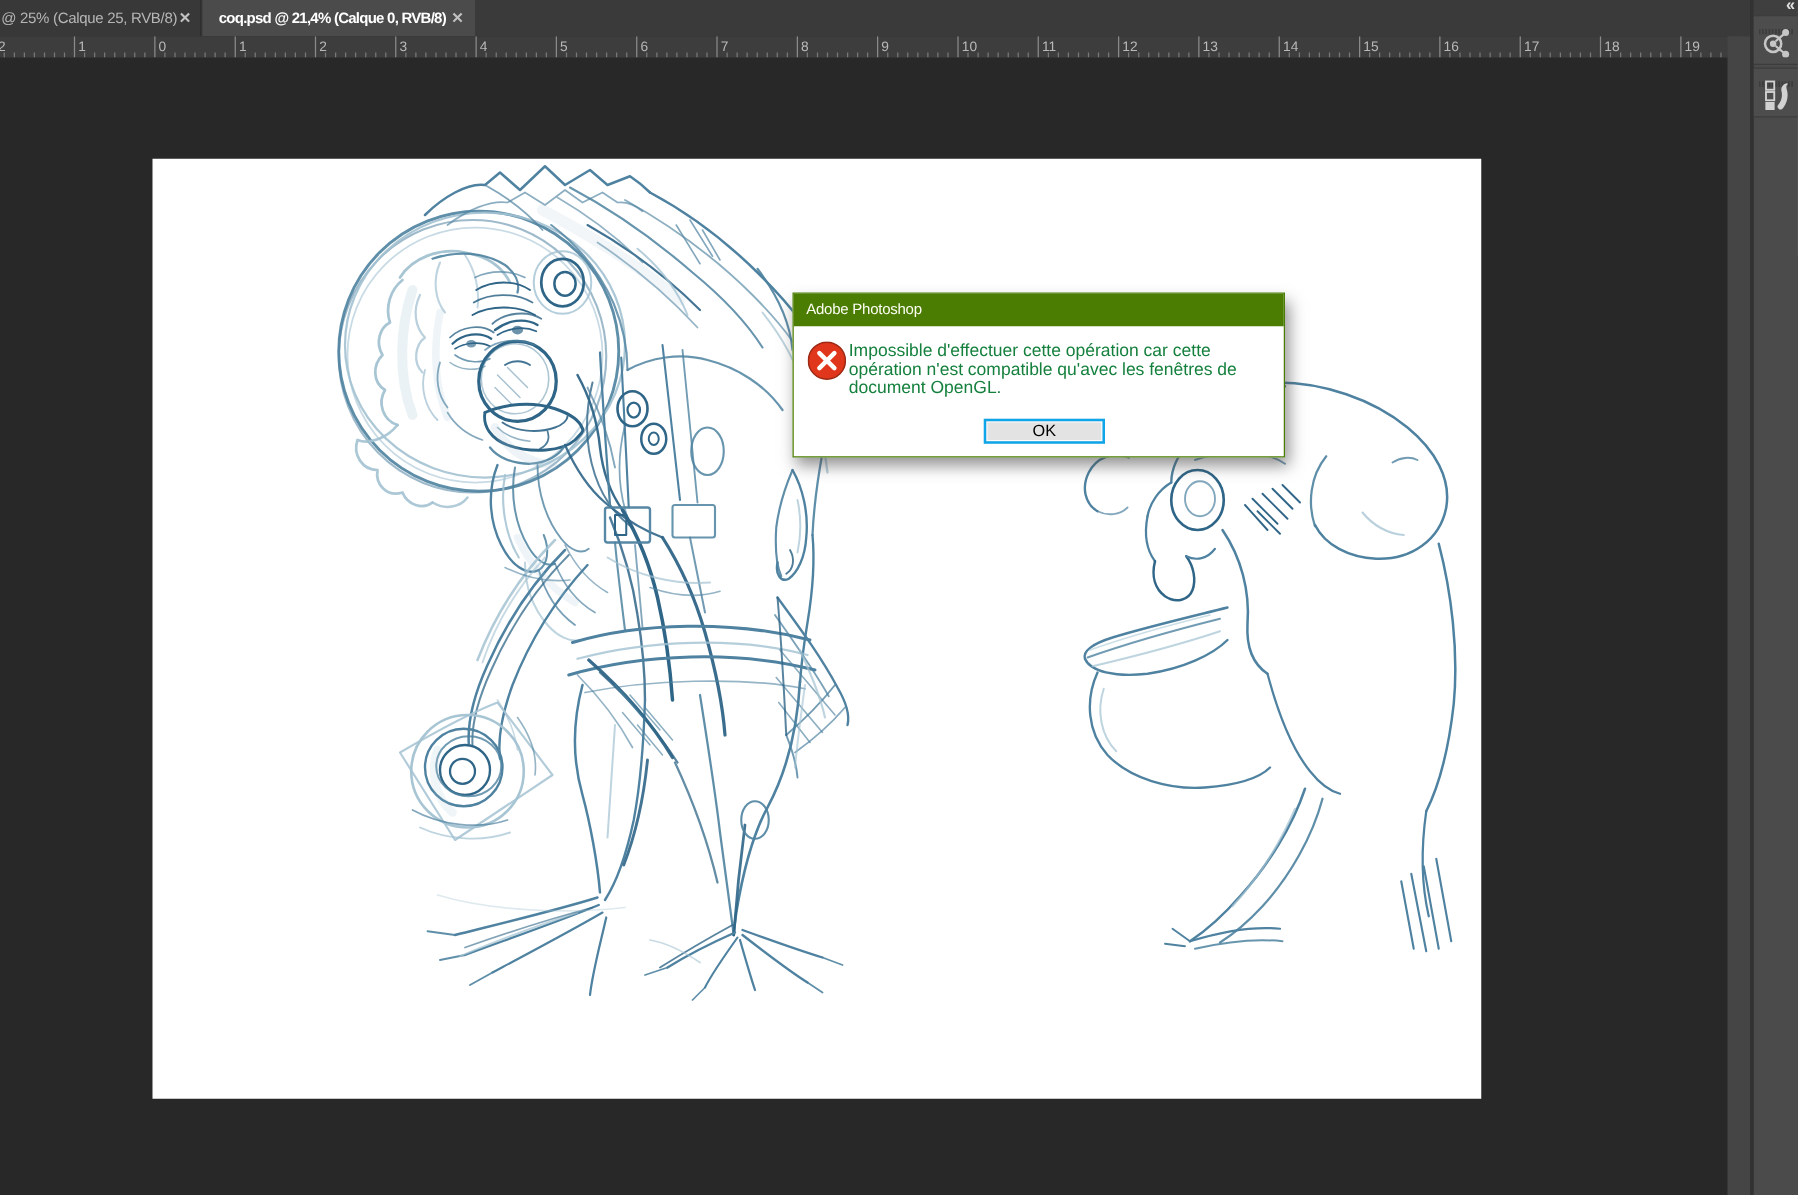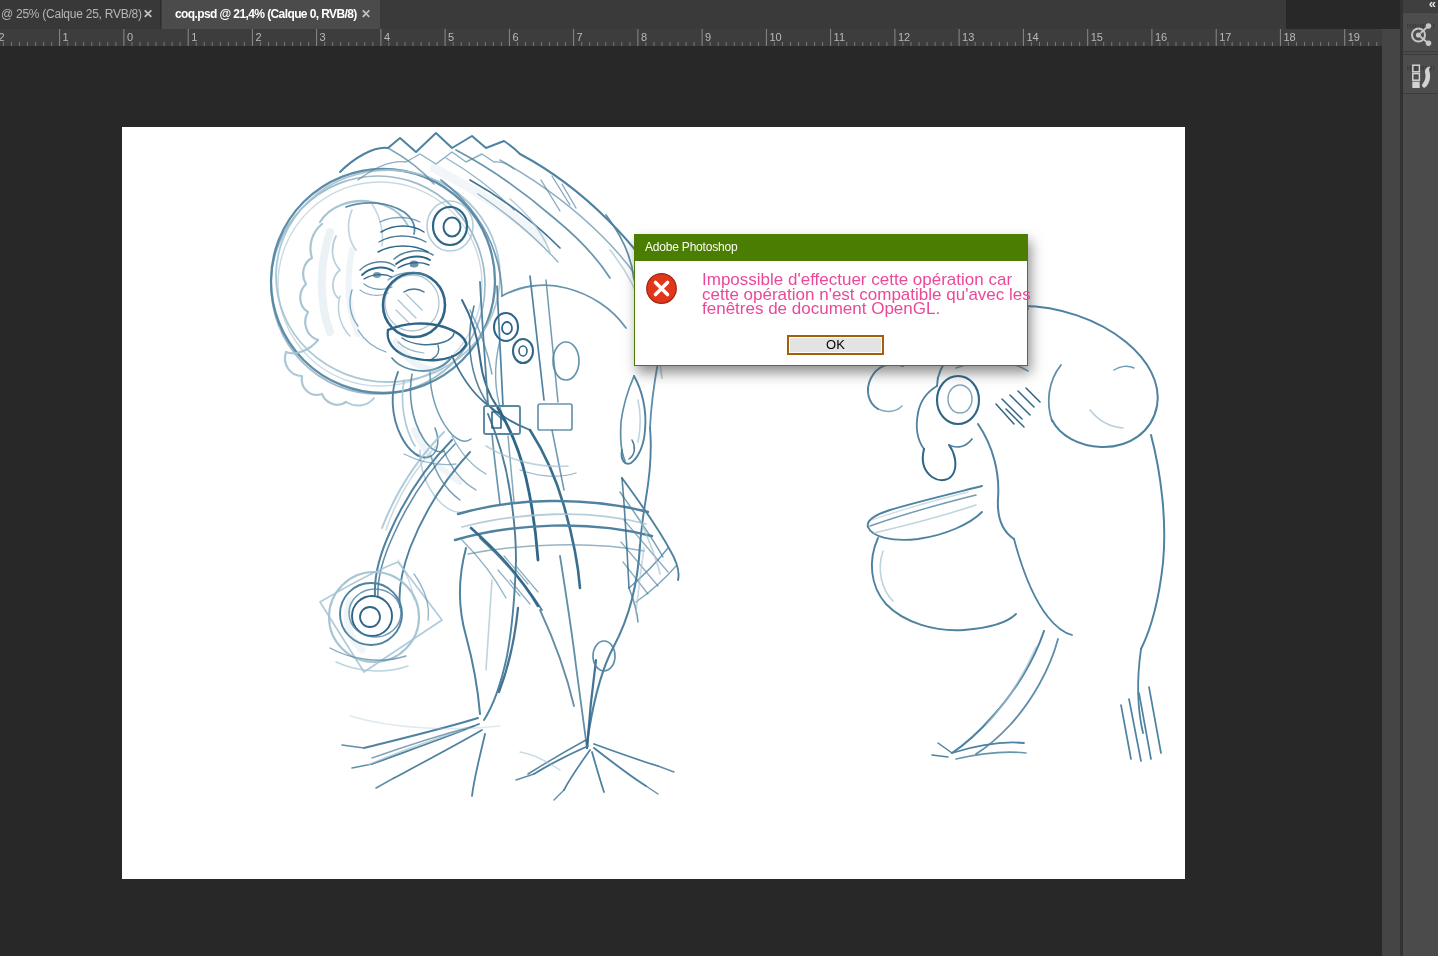--- a/index.html
+++ b/index.html
@@ -1,16 +1,16 @@
 <!DOCTYPE html>
 <html><head><meta charset="utf-8">
 <style>
 * { margin:0; padding:0; box-sizing:border-box; }
 html,body { width:1438px; height:956px; overflow:hidden; background:#282828; font-family:"Liberation Sans", sans-serif; }
-#tabbar { position:absolute; left:0; top:0; width:1286px; height:29px; background:#3a3a3a;text-align:right; }
+#tabbar { position:absolute; left:0; top:0; width:1438px; height:29px; background:#3a3a3a;text-align:right; }
 .tab { position:absolute; top:0; height:29px; line-height:29px; white-space:nowrap; overflow:hidden; }
 #tab1 { left:0; width:161px; background:#383838; color:#b6b6b6; font-size:12px; letter-spacing:-0.25px; border-right:1px solid #2d2d2d; }
 #tab1 .txt { position:absolute; left:1px; top:0; }
 #tab1 .xbtn { position:absolute; right:7px; top:0; }
 #tab2 { left:162px; width:218px; background:#4b4b4b; color:#ffffff; font-weight:bold; font-size:12px; letter-spacing:-0.6px; }
 #tab2 .txt { position:absolute; left:13px; top:0; }
 #tab2 .xbtn { position:absolute; right:9px; top:0; }
 .xbtn { color:#c2c2c2; font-weight:bold; font-size:12px; letter-spacing:0; }
 #ruler { position:absolute; left:0; top:29px; width:1390px; height:17px; background:#3d3d3d; }
 #workbg { position:absolute; left:0; top:46px; width:1382px; height:910px; background:#282828; }
@@ -21,22 +21,22 @@
 .chev { position:absolute; right:2px; top:-4px; color:#e2e2e2; font-size:13px; font-weight:bold; }
 .sect { position:absolute; left:1403px; width:35px; background:#4d4d4d; border-top:1px solid #3c3c3c; border-bottom:1px solid #3c3c3c; }
 #sect1 { top:12px; height:40px; }
 #sect2 { top:54px; height:40px; }
 .grip { position:absolute; left:4px; top:2px; }
 .icon { position:absolute; left:6px; top:9px; }
 #canvas { position:absolute; left:122px; top:127px; width:1063px; height:752px; background:#ffffff; }
 #dialog { position:absolute; left:634px; top:234px; width:394px; height:132px; background:#ffffff; border:1px solid #4a7d02; box-shadow: 3px 7px 12px rgba(70,70,70,0.6); }
 #dtitle { position:absolute; left:0; top:0; width:100%; height:26px; background:#4a7d02; color:#fdfdf2; font-size:12px; line-height:25px; padding-left:10px; letter-spacing:-0.2px; }
 #dicon { position:absolute; left:11px; top:38px; }
-#dmsg { position:absolute; left:67px; top:38px; width:332px; font-size:17px; line-height:14.6px; color:#ec4899; }
-#okbtn { position:absolute; left:152px; top:100px; width:97px; height:20px; background:#e3e3e3; border:2px solid #a16207; text-align:center; font-size:13px; line-height:15px; color:#000; box-shadow: inset 0 0 0 1px #fcfcfc; }
+#dmsg { position:absolute; left:44px; top:38px; width:332px; font-size:14px; line-height:14.6px; color:#15803d; }
+#okbtn { position:absolute; left:152px; top:100px; width:97px; height:20px; background:#e3e3e3; border:2px solid #0ea5e9; text-align:center; font-size:13px; line-height:15px; color:#000; box-shadow: inset 0 0 0 1px #fcfcfc; }
 </style></head>
 <body>
 <div id="workbg"></div>
 <div id="canvas">
     <svg width="1063" height="752" viewBox="122 127 1063 752" style="display:block" fill="none" stroke-linecap="round" stroke-linejoin="round">
       <circle cx="383" cy="281" r="112" stroke="#4e82a0" stroke-width="2.3" opacity="0.9"></circle>
       <ellipse cx="378" cy="285" rx="107" ry="109" stroke="#4e82a0" stroke-width="1.7" opacity="0.55"></ellipse>
       <ellipse cx="388" cy="276" rx="112" ry="106" stroke="#a3c2d2" stroke-width="1.8" opacity="0.9"></ellipse>
       <circle cx="380" cy="284" r="102" stroke="#a3c2d2" stroke-width="1.4" opacity="0.6"></circle>
       <path d="M 340,172 C 354,158 374,146 388,148 L 400,138 L 416,152 L 436,133 L 452,148 L 472,136 L 486,148 L 504,141 C 510,145 516,150 520,154" stroke="#4e82a0" stroke-width="2.0" opacity="1.0"></path>

